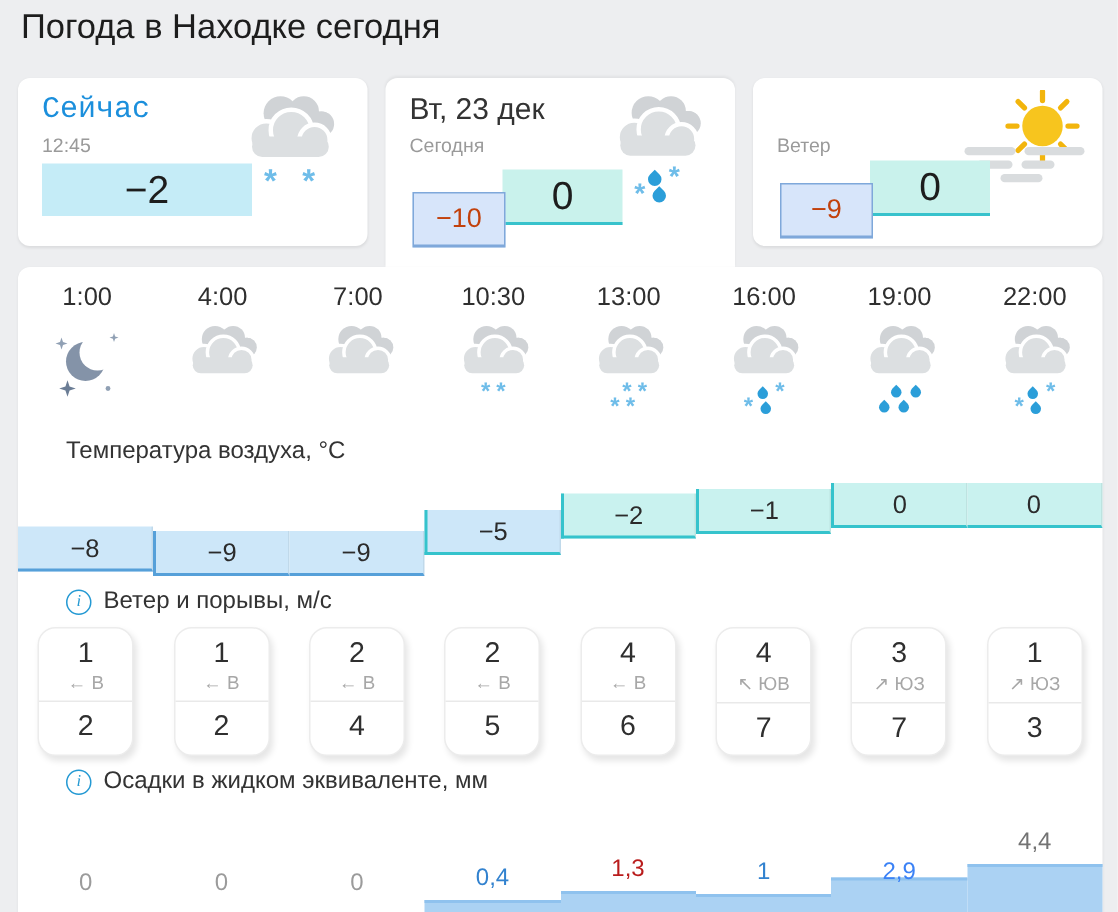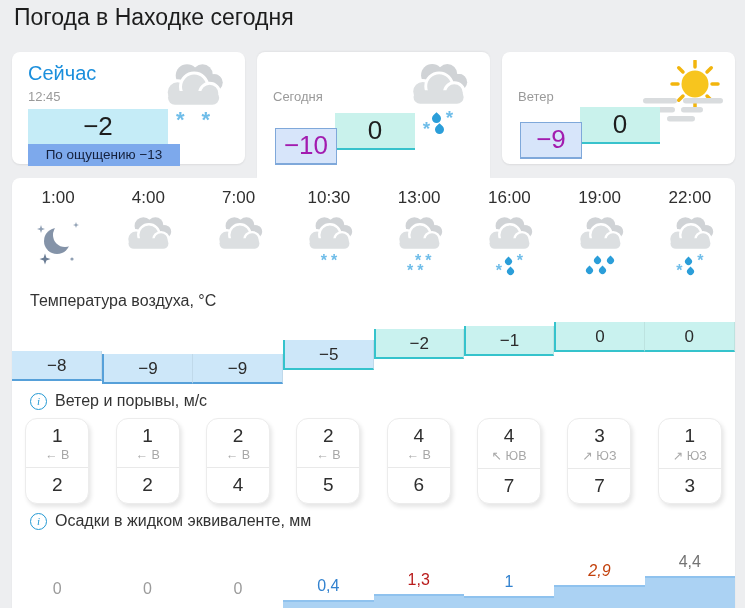--- a/index.html
+++ b/index.html
@@ -6,49 +6,49 @@
     background:#edeef0;font-family:"Liberation Sans",sans-serif;}
   .root{position:relative;width:745px;height:608px;}
   h1{position:absolute;left:14px;top:-6px;font-size:23px;font-weight:400;color:#1d1d1d;margin:0;padding-top:10px;}
 
   
   .cards{position:absolute;left:12px;right:10px;top:52px;display:flex;gap:12px;}
   .card{flex:1;position:relative;background:#fff;border-radius:8px;height:112px;
     box-shadow:0 1px 2px rgba(0,0,0,.08);cursor:pointer;}
   .card.selected{height:126px;border-radius:8px 8px 0 0;box-shadow:0 -1px 2px rgba(0,0,0,.05);}
   .card-label{position:absolute;left:16px;top:10px;font-size:20px;color:#333;}
-  .card-label.link{color:#1b8fdc;}
+  .card-label.link{color:#1b8fdc;font-family:Liberation Mono, monospace;}
   .card-sub{position:absolute;left:16px;top:37px;font-size:13px;color:#9a9a9a;}
   .icon-wrap{position:absolute;right:8px;top:8px;width:88px;text-align:center;}
   .temp-now{position:absolute;left:16px;top:57px;width:140px;height:35px;background:#c5ecf7;
     font-size:26px;line-height:35px;text-align:center;color:#1d1d1d;}
   .feels{position:absolute;left:16px;top:92px;width:152px;height:22px;background:#7da9ec;
     color:#14213d;font-size:13.5px;line-height:22px;text-align:center;}
   .tmin{position:absolute;width:60px;height:34px;background:#d7e5fa;border:1px solid #7fa8da;
-    border-bottom-width:2px;font-size:26px;line-height:33px;text-align:center;color:#a21caf;z-index:2;}
+    border-bottom-width:2px;font-size:18px;line-height:33px;text-align:center;color:#c2410c;z-index:2;}
   .tmax{position:absolute;width:80px;height:35px;background:#c9f2ec;border-bottom:2px solid #38c2cc;
     font-size:26px;line-height:35px;text-align:center;color:#1d1d1d;}
   .card.selected .tmin{left:18px;top:76px;}
   .card.selected .tmax{left:78px;top:61px;}
   .card.c3 .tmin{left:18px;top:70px;}
   .card.c3 .tmax{left:78px;top:55px;}
 
   
   .panel{position:absolute;left:12px;right:10px;top:178px;bottom:0;background:#fff;
     border-radius:8px 8px 0 0;box-shadow:0 1px 2px rgba(0,0,0,.06);}
   .hours{position:absolute;left:1px;right:0;top:10px;display:grid;grid-template-columns:repeat(8,1fr);}
   .hour-col{text-align:center;}
   .hour-time{font-size:17px;color:#2f2f2f;}
   .hour-icon{margin-top:6px;height:70px;}
   .glyphs{margin-top:0;}
   .grow{line-height:0;}
   .flake{display:inline-block;font-weight:700;line-height:.55;vertical-align:middle;margin:0 2px;}
   .drop{display:inline-block;border-radius:0 50% 50% 50%;transform:rotate(45deg);
     margin:0 3px;vertical-align:middle;}
-  .sec-label{position:absolute;left:18px;font-size:16px;color:#333;display:flex;align-items:flex-end;gap:8px;}
+  .sec-label{position:absolute;left:32px;font-size:16px;color:#333;display:flex;align-items:flex-end;gap:8px;}
   .info{display:inline-block;width:15px;height:15px;border:1.5px solid #2499d3;border-radius:50%;
     color:#2499d3;font-size:11px;line-height:14px;text-align:center;
     font-family:"Liberation Serif",serif;font-style:italic;cursor:pointer;}
   .temp-chart{position:absolute;left:0;right:0;top:140px;height:74px;}
   .temp-bar{position:absolute;height:30px;font-size:17px;line-height:29px;text-align:center;color:#2b2b2b;
     box-sizing:border-box;}
   .wind-row{position:absolute;left:0;right:0;top:240px;display:grid;grid-template-columns:repeat(8,1fr);}
   .wind-card{width:64px;height:86px;margin:0 auto;background:#fff;border:1px solid #ececec;
     border-radius:12px;box-shadow:2px 3px 4px rgba(0,0,0,.10);text-align:center;box-sizing:border-box;}
   .w-speed{font-size:19px;color:#2f2f2f;padding-top:6px;}
@@ -77,23 +77,23 @@
               <rect x="17" y="12" width="37" height="12" rx="6"></rect>
     </g>
     <circle cx="17" cy="27" r="9.5" fill="#dcdfe1" stroke="#fff" stroke-width="2.5"></circle>
     <circle cx="31" cy="22.5" r="11.5" fill="#dcdfe1" stroke="#fff" stroke-width="2.5"></circle>
     <circle cx="44" cy="28" r="8.5" fill="#dcdfe1" stroke="#fff" stroke-width="2.5"></circle>
     <rect x="9" y="26" width="43" height="11.5" rx="5.75" fill="#dcdfe1"></rect>
   </svg><div class="glyphs">
             <div class="grow" style="height: 13px;"><span class="flake" style="font-size: 22px; color: rgb(111, 189, 233);">*</span><span style="display: inline-block; width: 13px;"></span><span class="flake" style="font-size: 22px; color: rgb(111, 189, 233);">*</span></div>
           </div></div>
       <div class="temp-now">−2</div>
-      <div class="feels">По ощущению −13</div>
     </div>
     <div class="card selected">
+      <div class="card-label">Вт, 23 дек</div>
       <div class="card-sub">Сегодня</div>
       <div class="icon-wrap" id="icon-1"><svg width="70" height="49" viewBox="0 0 60 42">
     <g fill="#d0d3d6">
       <circle cx="25" cy="13" r="9.5"></circle>
               <circle cx="38" cy="12" r="8.5"></circle>
       <circle cx="48" cy="19" r="7"></circle>
               <rect x="17" y="12" width="37" height="12" rx="6"></rect>
     </g>
     <circle cx="17" cy="27" r="9.5" fill="#dcdfe1" stroke="#fff" stroke-width="2.5"></circle>
     <circle cx="31" cy="22.5" r="11.5" fill="#dcdfe1" stroke="#fff" stroke-width="2.5"></circle>
@@ -342,18 +342,18 @@
         <div class="precip-val" style="left: 0%; bottom: 10px; color: rgb(155, 155, 155);">0</div>
         <div class="precip-val" style="left: 12.5%; bottom: 10px; color: rgb(155, 155, 155);">0</div>
         <div class="precip-val" style="left: 25%; bottom: 10px; color: rgb(155, 155, 155);">0</div>
         <div class="precip-bar" style="left: 37.5%; width: 12.5%; height: 8px; background: rgb(171, 210, 243); border-top: 2px solid rgb(143, 194, 238);"></div>
         <div class="precip-val" style="left: 37.5%; bottom: 13px; color: rgb(50, 130, 207);">0,4</div>
         <div class="precip-bar" style="left: 50%; width: 12.5%; height: 14px; background: rgb(171, 210, 243); border-top: 2px solid rgb(143, 194, 238);"></div>
         <div class="precip-val" style="left: 50%; bottom: 19px; color: #b91c1c;">1,3</div>
         <div class="precip-bar" style="left: 62.5%; width: 12.5%; height: 12px; background: rgb(171, 210, 243); border-top: 2px solid rgb(143, 194, 238);"></div>
         <div class="precip-val" style="left: 62.5%; bottom: 17px; color: rgb(50, 130, 207);">1</div>
         <div class="precip-bar" style="left: 75%; width: 12.5%; height: 23px; background: rgb(171, 210, 243); border-top: 2px solid rgb(143, 194, 238);"></div>
-        <div class="precip-val" style="left: 75%; bottom: 28px; color: #c2410c; font-style: italic;">2,9</div>
+        <div class="precip-val" style="left: 75%; bottom: 17px; color: #3b82f6;">2,9</div>
         <div class="precip-bar" style="left: 87.5%; width: 12.5%; height: 32px; background: rgb(171, 210, 243); border-top: 2px solid rgb(143, 194, 238);"></div>
         <div class="precip-val" style="left: 87.5%; bottom: 37px; color: #737373;">4,4</div>
       </div>
   </div>
 </div>
 
 </body></html>

